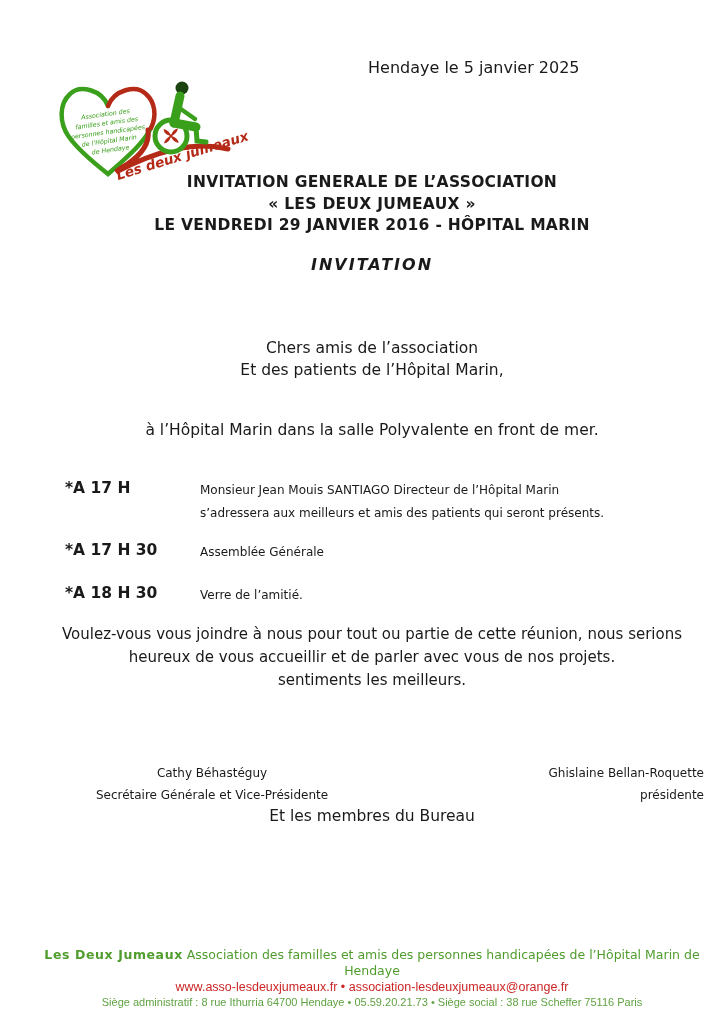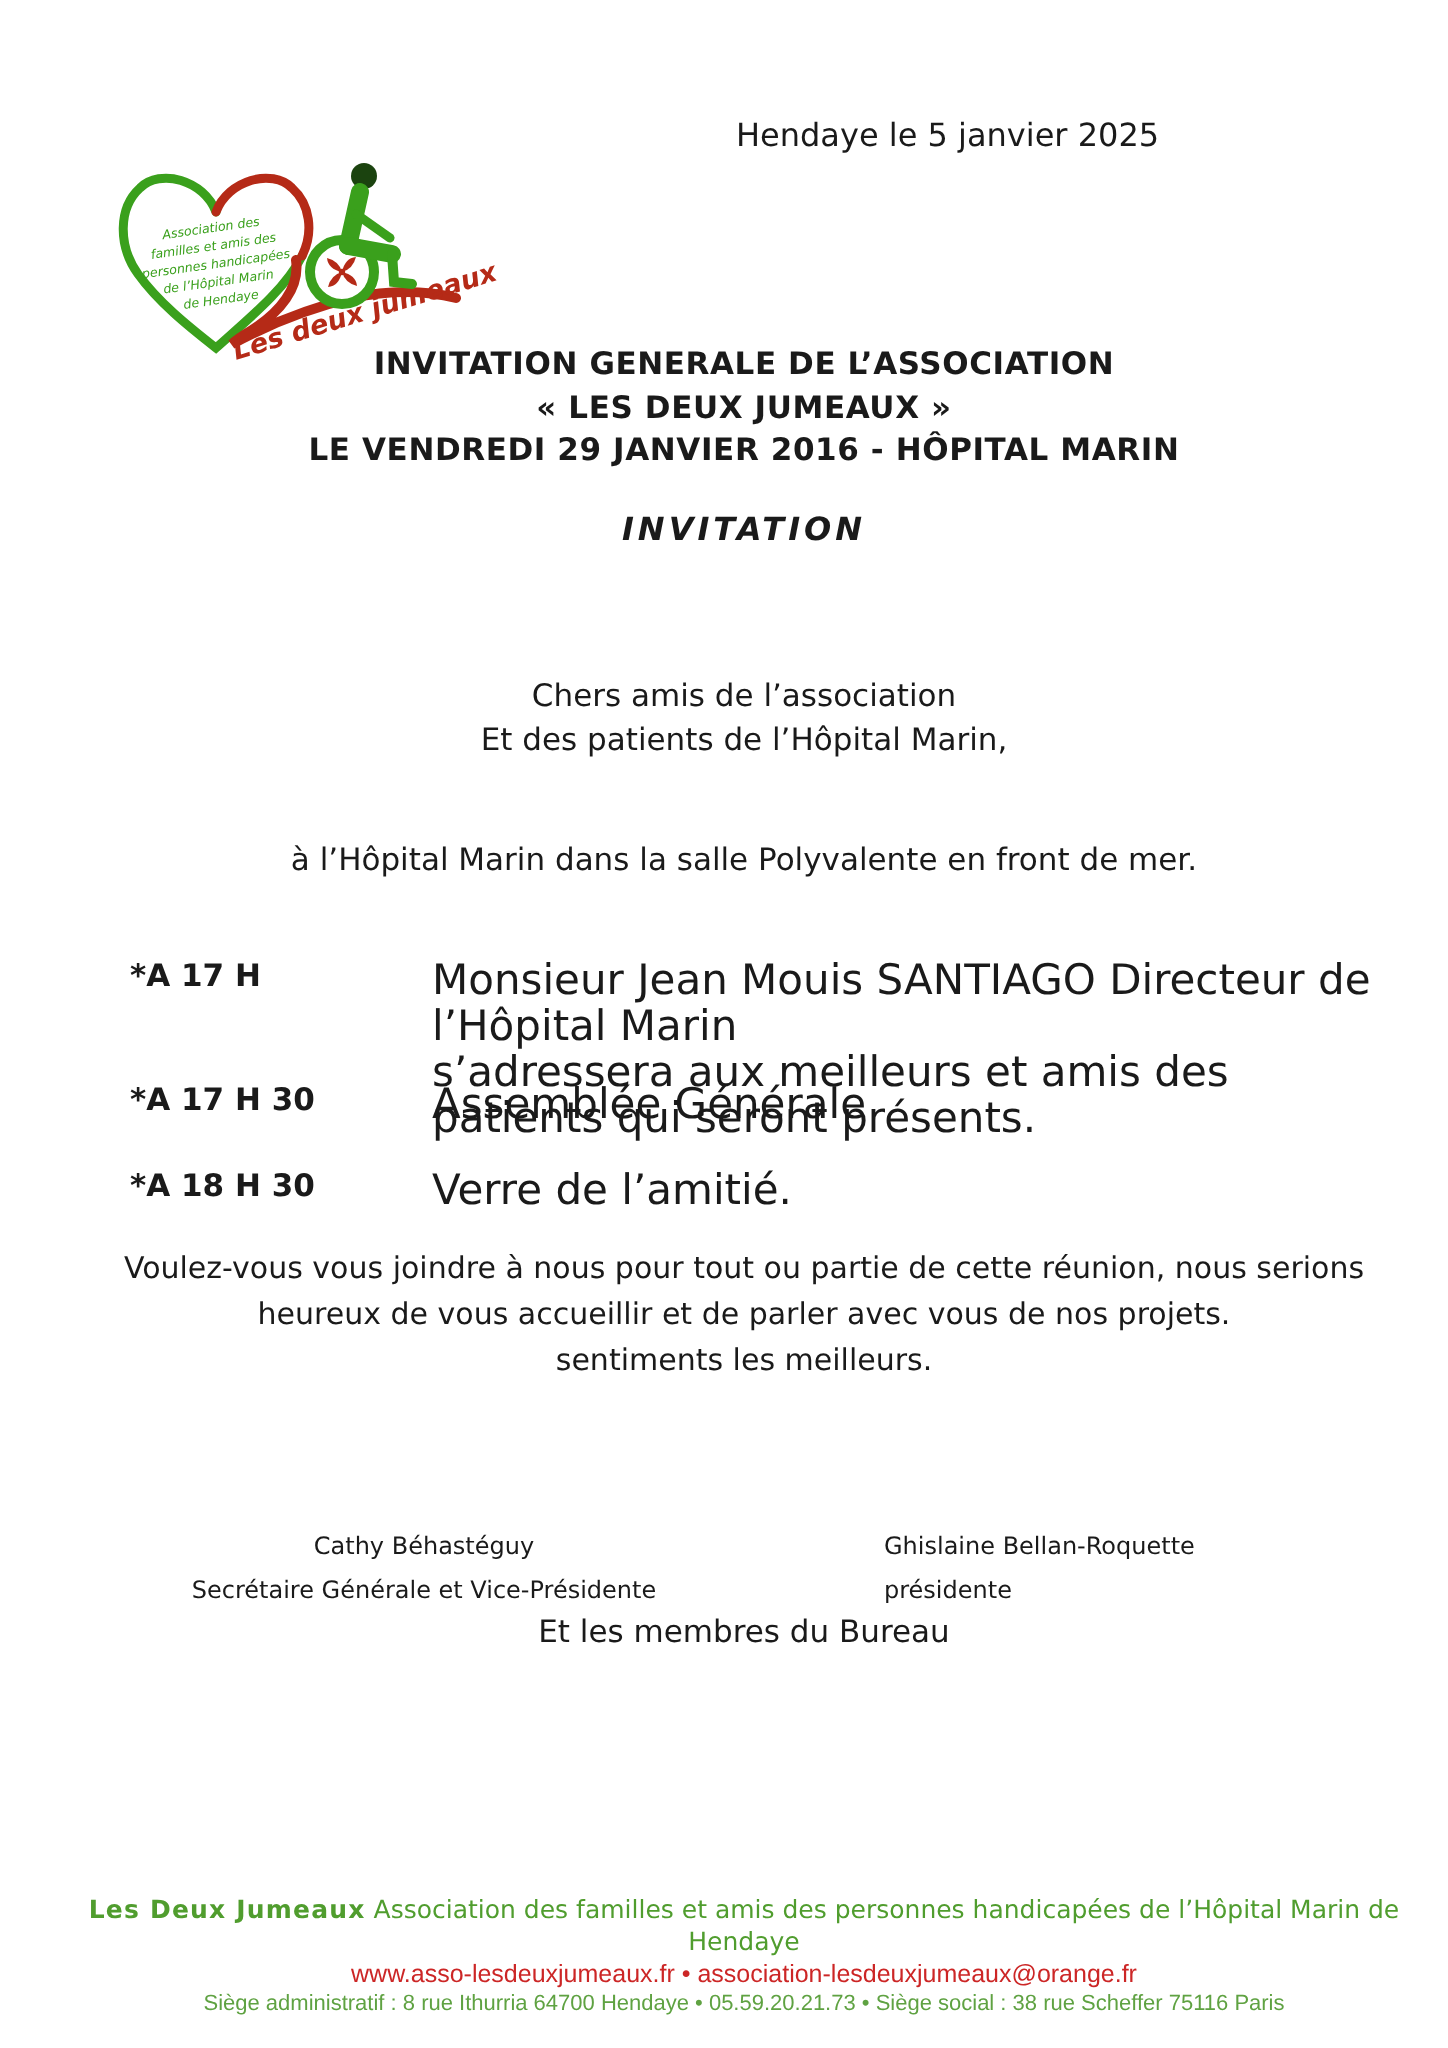--- a/index.html
+++ b/index.html
@@ -23,30 +23,30 @@
   .invitation{top:255px;font-size:16px;font-weight:bold;font-style:italic;letter-spacing:2px;}
 
   .salutation{top:337px;font-size:15.5px;line-height:22px;}
 
   .announcement{top:419px;font-size:15.5px;line-height:23px;}
   .announcement .bold-line{font-weight:bold;}
 
   .schedule{top:479px;left:0;right:0;height:135px;}
   .sched-row{position:absolute;left:0;right:0;}
   .sched-row .time{position:absolute;left:65px;font-weight:bold;font-size:15.5px;}
-  .sched-row .desc{position:absolute;left:200px;width:480px;font-size:21px;line-height:23px;margin-left:16px;}
+  .sched-row .desc{position:absolute;left:200px;width:480px;font-size:12px;line-height:23px;}
   .row-1{top:0;}
   .row-2{top:62px;}
   .row-3{top:105px;}
 
   .closing{top:623px;left:30px;right:10px;text-align:center;font-size:15px;line-height:23px;}
 
   .signatures{top:762px;left:0;right:0;height:46px;font-size:12px;}
   .sig-left{position:absolute;left:62px;width:300px;text-align:center;line-height:22px;}
-  .sig-right{position:absolute;left:442px;width:240px;text-align:left;line-height:22px;}
+  .sig-right{position:absolute;left:464px;width:240px;text-align:right;line-height:22px;}
   .sig-center{top:807px;font-size:15.5px;}
 
   .footer{top:947px;left:20px;right:0;text-align:center;}
   .footer-line1{font-size:12.5px;line-height:16px;color:#509d2e;}
   .footer-line1 .org-name{font-weight:bold;letter-spacing:0.6px;}
   .footer-line2{font-size:12.5px;line-height:16px;color:#cc2626;font-family:"Liberation Sans",sans-serif;}
   .footer-line3{font-size:11px;line-height:15px;color:#5fa242;font-family:"Liberation Sans",sans-serif;}
 </style>
 </head>
 <body>

